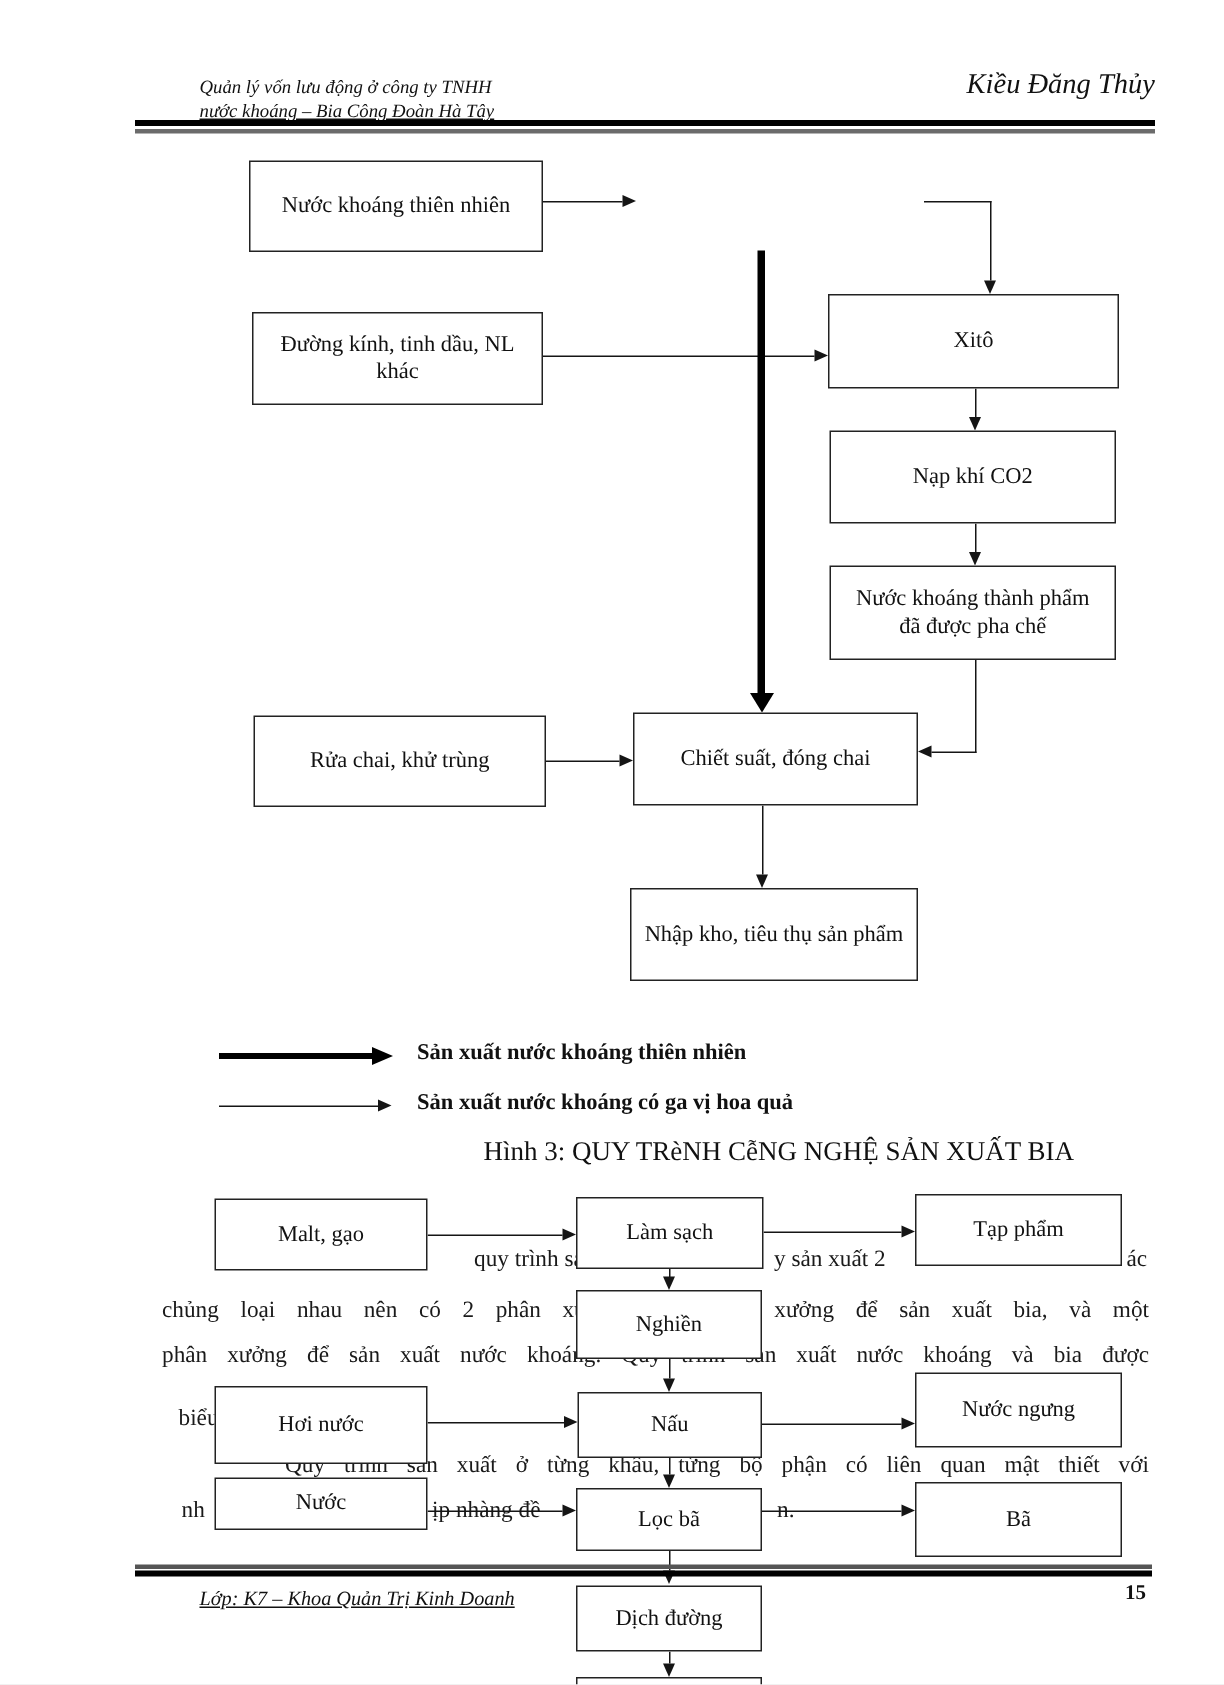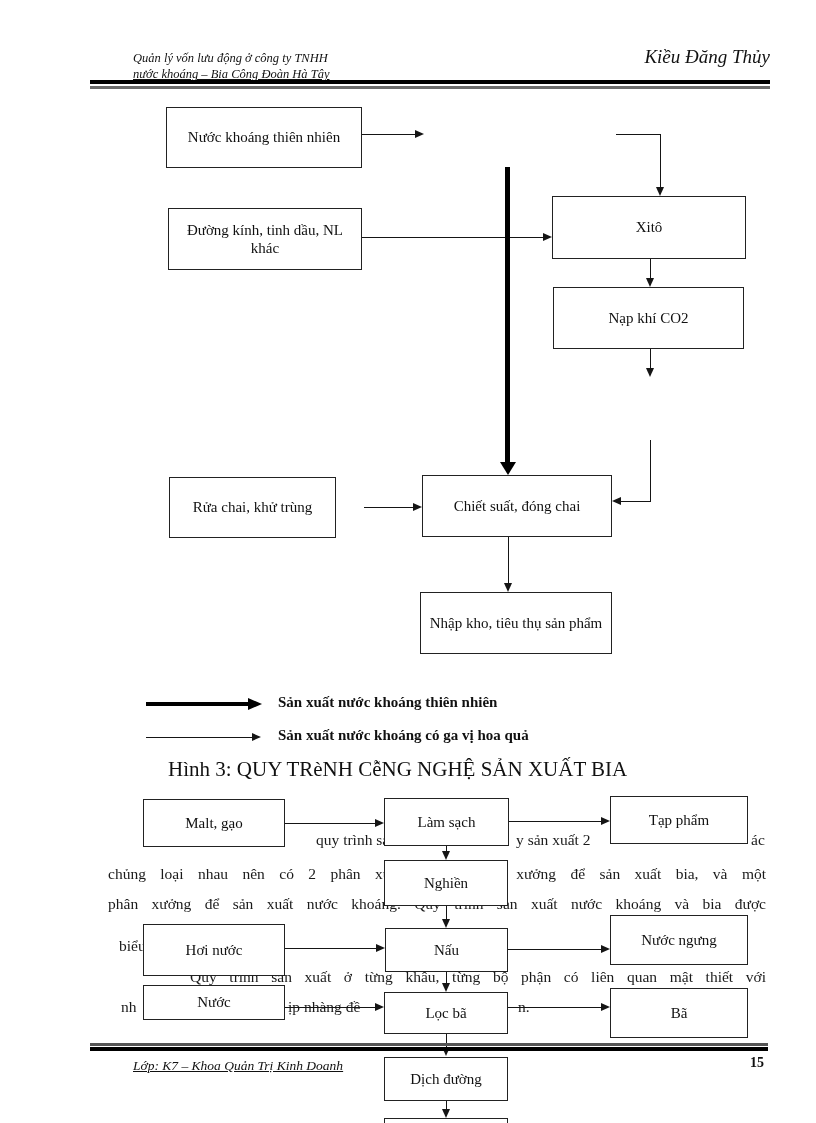--- a/index.html
+++ b/index.html
@@ -28,21 +28,21 @@
   .ah-r-big { border-top:6.5px solid transparent; border-bottom:6.5px solid transparent; border-left:14px solid #000; }
   
   .ptext { position:absolute; font-size:15.5px; color:#1a1a1a; white-space:nowrap; z-index:1; }
   .just { white-space:normal; text-align:justify; text-align-last:justify; height:20px; overflow:hidden; }
   
   .hdr-left { position:absolute; left:133px; top:50px; font-style:italic; font-size:12.5px; line-height:1.3; z-index:1; }
   .hdr-left .u { text-decoration:underline; }
   .hdr-author { position:absolute; left:630px; top:46px; width:140px; font-style:italic; font-size:19px; text-align:right; z-index:1; }
   .rule { position:absolute; z-index:4; }
   .legend-label { position:absolute; font-weight:bold; font-size:15px; z-index:2; white-space:nowrap;text-align:right; }
-  .caption { position:absolute; left:168px; top:757px; width:560px; text-align:left; font-size:21px; z-index:2; white-space:nowrap; }
+  .caption { position:absolute; left:156px; top:757px; width:560px; text-align:right; font-size:18px; z-index:2; white-space:nowrap; }
   .ftr-text { position:absolute; left:133px; top:1058px; font-style:italic; font-size:13.5px; text-decoration:underline; z-index:5; }
   .ftr-page { position:absolute; left:750px; top:1055px; font-size:14px; font-weight:bold; z-index:5; }
 </style>
 </head>
 <body>
 
 <div class="page">
 
   <div class="hdr-left">
     <div>Quản lý vốn lưu động ở công ty TNHH</div>
@@ -57,21 +57,24 @@
     </div>
   <div class="bx" style="left:168px;top:208px;width:194px;height:62px;">
       <span>Đường kính, tinh dầu, NL khác</span>
     </div>
   <div class="bx" style="left:552px;top:196px;width:194px;height:63px;">
       <span>Xitô</span>
     </div>
   <div class="bx" style="left:553px;top:287px;width:191px;height:62px;">
       <span>Nạp khí CO2</span>
     </div>
-  <div class="bx" style="left:169px;top:477px;width:167px;height:61px;">
+  <div class="bx" style="left:553px;top:377px;width:191px;height:63px;">
+      <span>Nước khoáng thành phẩm đã được pha chế</span>
+    </div>
+  <div class="bx" style="left:169px;top:477px;width:195px;height:61px;">
       <span>Rửa chai, khử trùng</span>
     </div>
   <div class="bx" style="left:422px;top:475px;width:190px;height:62px;">
       <span>Chiết suất, đóng chai</span>
     </div>
   <div class="bx" style="left:420px;top:592px;width:192px;height:62px;">
       <span>Nhập kho, tiêu thụ sản phẩm</span>
     </div>
 
   <div class="hl" style="left:362px;top:134px;width:53px;"></div>

